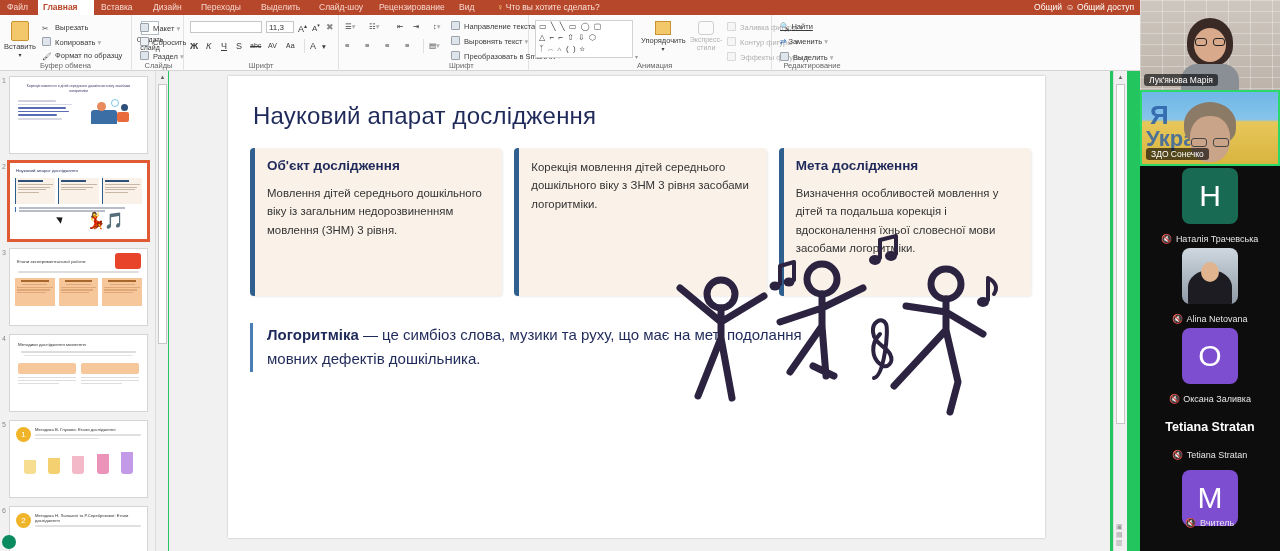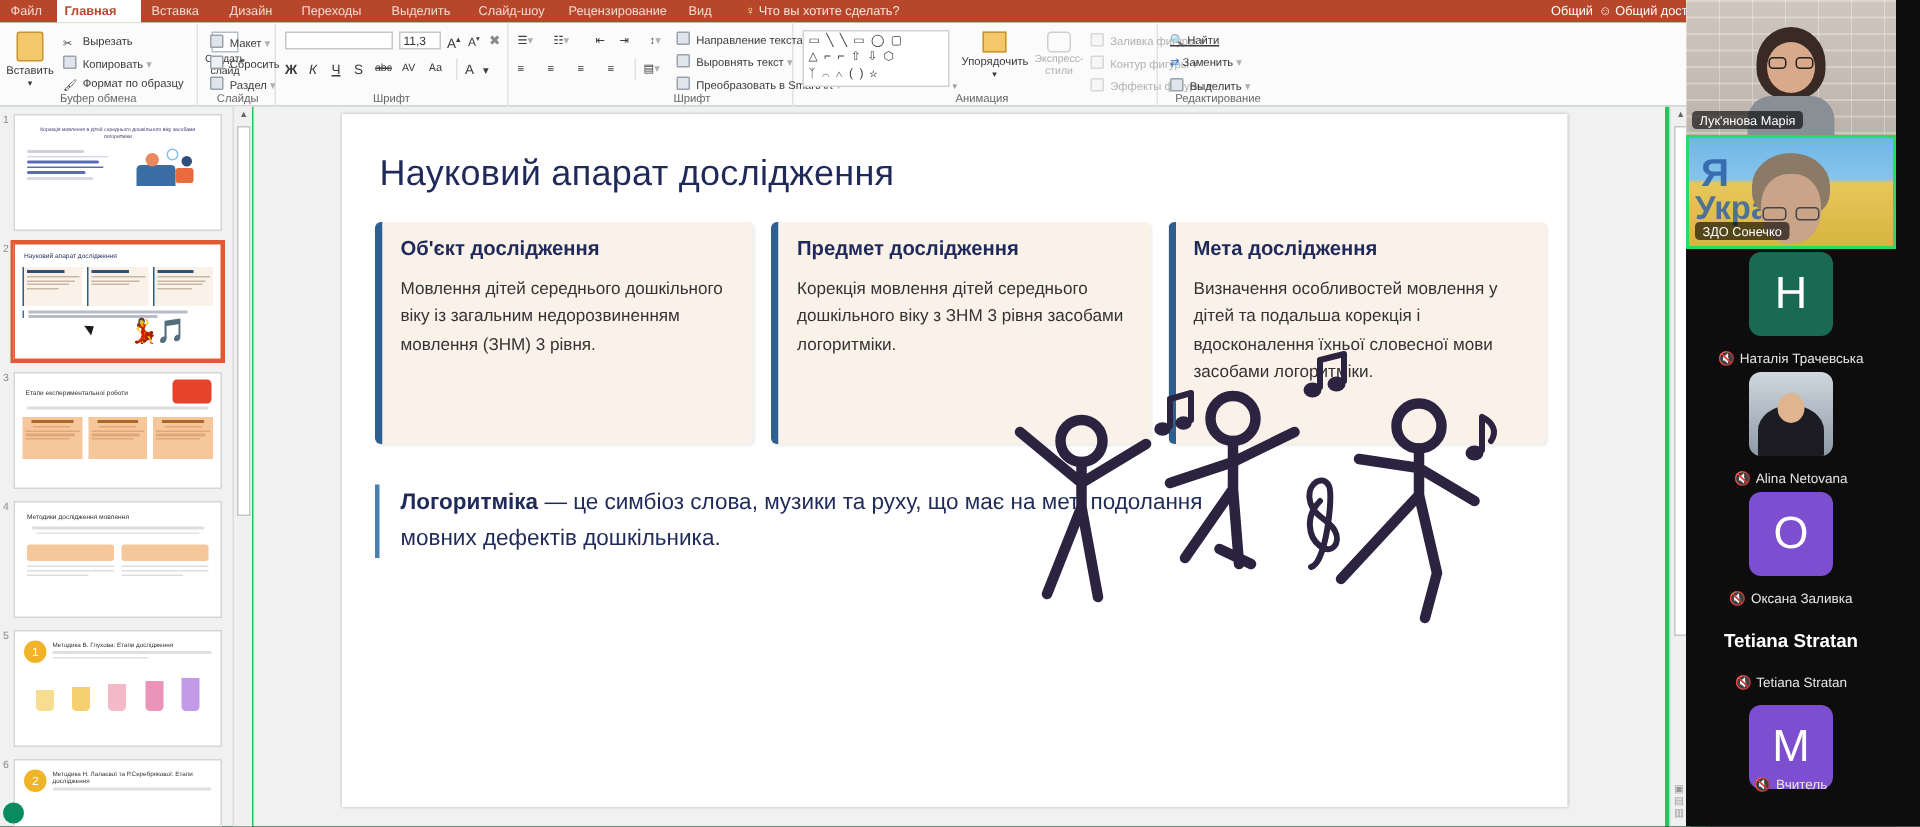--- a/index.html
+++ b/index.html
@@ -74,21 +74,21 @@
   .art{ position:absolute; left:430px; top:150px; width:365px; height:205px; }
 
   
   .vsb{ position:absolute; width:13px; background:#f0f0f0; border-left:1px solid #dcdcdc; }
   .vsb .thumbb{ position:absolute; left:2px; width:9px; background:#fff; border:1px solid #c6c6c6; }
   .vsb .arw{ position:absolute; left:2px; width:9px; height:9px; font-size:6px; color:#666;
              text-align:center; line-height:9px; }
   .statusdots{ position:absolute; bottom:4px; left:2px; font-size:7px; color:#999; line-height:8px;}
 
   
-  .zoom{ position:absolute; right:16px; top:0; width:140px; height:551px; background:#0d0d0d; }
+  .zoom{ position:absolute; right:0; top:0; width:140px; height:551px; background:#0d0d0d; }
   .tile{ position:relative; width:140px; overflow:hidden; background:#111; }
   .tile.vid1{ height:90px; background:linear-gradient(#cfc7bf,#bdb3ab); }
   .tile.vid2{ height:76px; border:2px solid #2bd96b; }
   .namechip{ position:absolute; left:4px; bottom:4px; background:rgba(0,0,0,.62); color:#fff;
              font-size:8.5px; padding:1px 5px; border-radius:3px; white-space:nowrap; }
   .pbox{ position:relative; width:140px; height:80px; }
   .avatar{ position:absolute; left:50%; transform:translateX(-50%); top:2px;
            width:56px; height:56px; border-radius:8px; display:flex; align-items:center;
            justify-content:center; color:#fff; font-size:30px; }
   .pname{ position:absolute; bottom:2px; left:0; width:100%; text-align:center;
@@ -443,21 +443,20 @@
     <div class="canvas">
       <div class="slide">
         <div class="slide-title">Науковий апарат дослідження</div>
 
         <div class="cards">
           <div class="card">
             <h3>Об'єкт дослідження</h3>
             <p>Мовлення дітей середнього дошкільного віку із загальним недорозвиненням мовлення (ЗНМ) 3 рівня.</p>
           </div>
           <div class="card">
-            <h3>Предмет дослідження</h3>
             <p>Корекція мовлення дітей середнього дошкільного віку з ЗНМ 3 рівня засобами логоритміки.</p>
           </div>
           <div class="card">
             <h3>Мета дослідження</h3>
             <p>Визначення особливостей мовлення у дітей та подальша корекція і вдосконалення їхньої словесної мови засобами логоритміки.</p>
           </div>
         </div>
 
         <div class="quote" style="width:600px;">
           <p>

